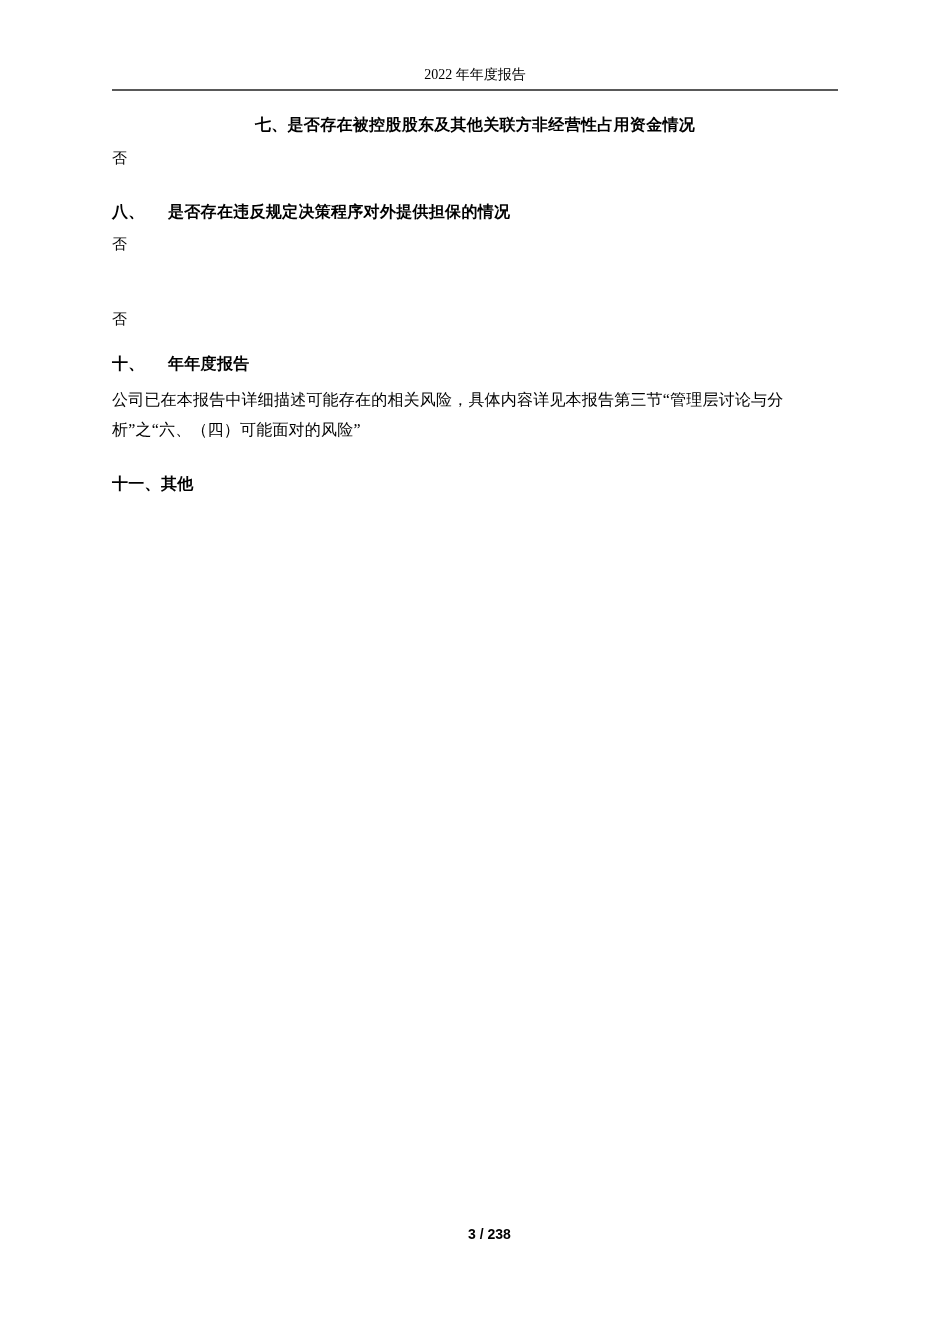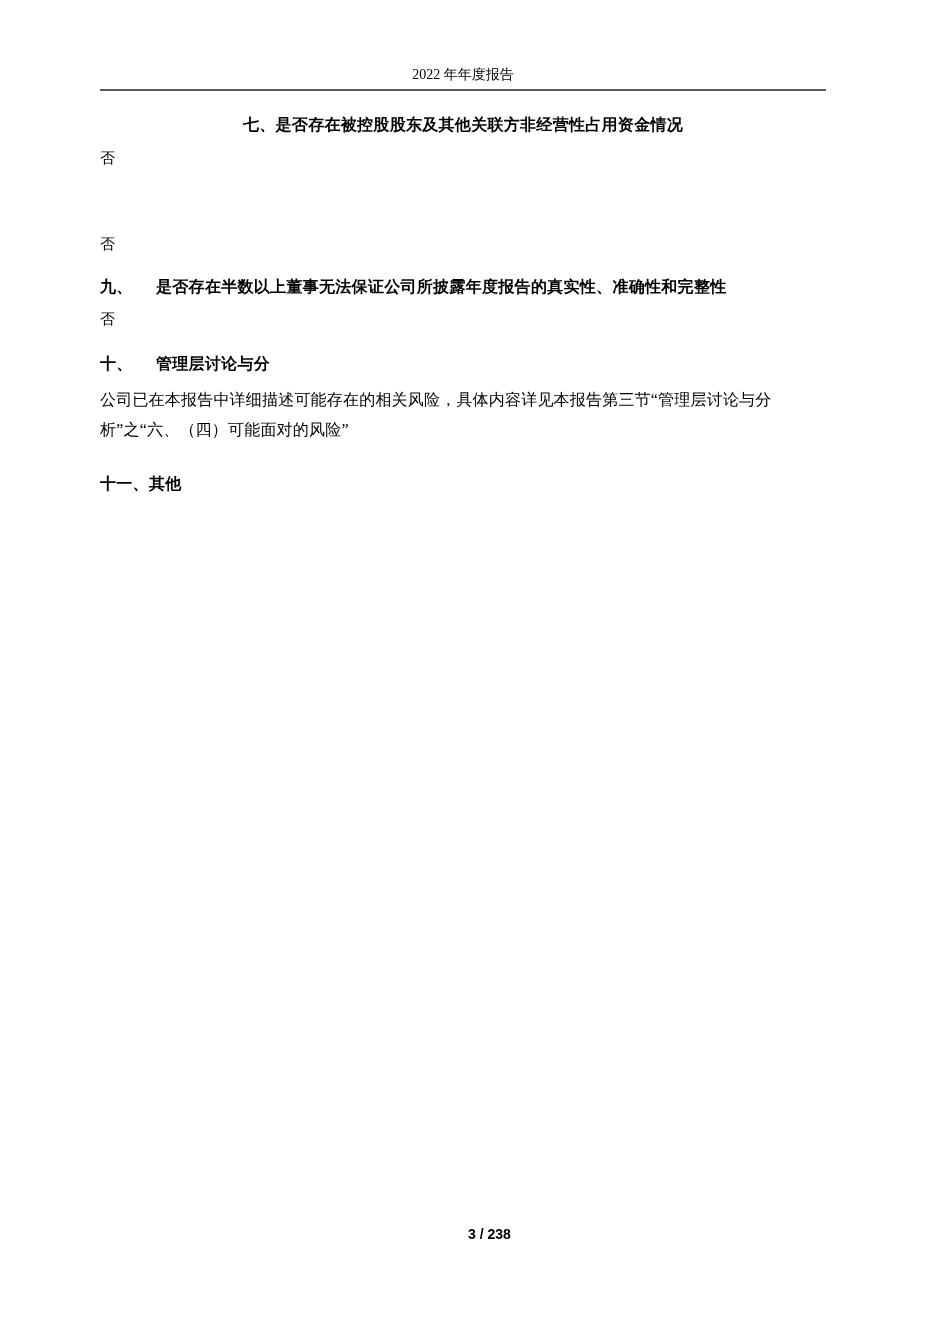--- a/index.html
+++ b/index.html
@@ -9,21 +9,21 @@
     width: 950px;
     height: 1344px;
     margin: 0 auto;
     background: #ffffff;
     color: #000000;
     font-family: "Liberation Serif", "DejaVu Serif", serif;
     overflow: hidden;
   }
   .abs {
     position: absolute;
-    left: 100px;
+    left: 112px;
     width: 726px;
   }
   .page-header {
     top: 66px;
     text-align: center;
     font-size: 14px;
     line-height: 17px;
     padding-bottom: 6px;
     border-bottom: 2px solid #595959;
   }
@@ -75,29 +75,29 @@
 
   <div class="abs page-header">
     <span>2022 年年度报告</span>
   </div>
 
   <div class="abs sec-heading h7">
     <span class="sec-num">七、</span><span>是否存在被控股股东及其他关联方非经营性占用资金情况</span>
   </div>
   <div class="abs sec-body b7">否</div>
 
+  <div class="abs sec-heading h8">
+    <span class="sec-num tab">八、</span><span>是否存在违反规定决策程序对外提供担保的情况</span>
+  </div>
   <div class="abs sec-body b8">否</div>
 
-  <div class="abs sec-heading h9">
-    <span class="sec-num tab">九、</span><span>是否存在半数以上董事无法保证公司所披露年度报告的真实性、准确性和完整性</span>
-  </div>
   <div class="abs sec-body b9">否</div>
 
   <div class="abs sec-heading h10">
-    <span class="sec-num tab">十、</span><span>管理层讨论与分</span>
+    <span class="sec-num tab">十、</span><span>年年度报告</span>
   </div>
   <div class="abs p10">
     <div class="para-line">公司已在本报告中详细描述可能存在的相关风险，具体内容详见本报告第三节“管理层讨论与分</div>
     <div class="para-line">析”之“六、（四）可能面对的风险”</div>
   </div>
 
   <div class="abs sec-heading h11">
     <span class="sec-num">十一、</span><span>其他</span>
   </div>
 

